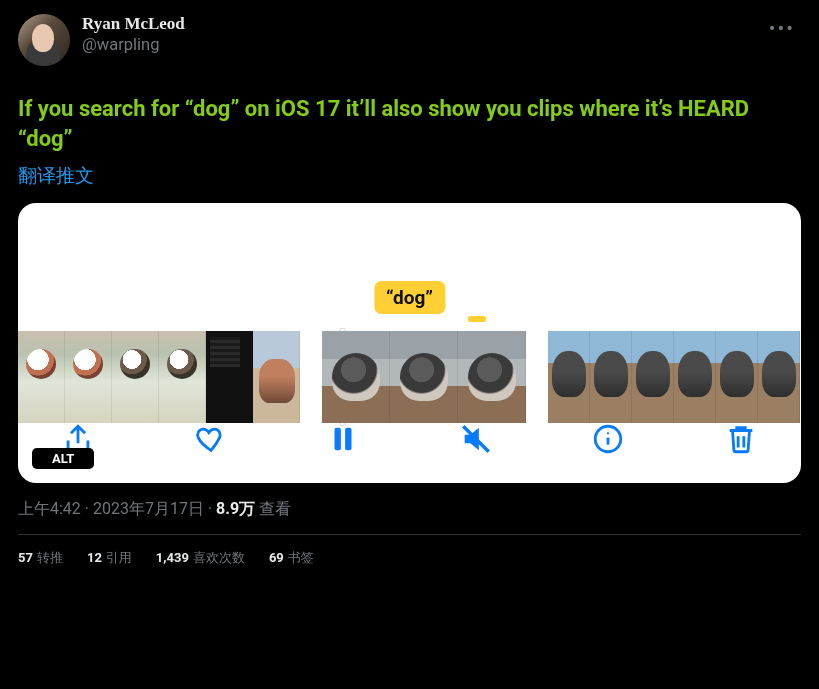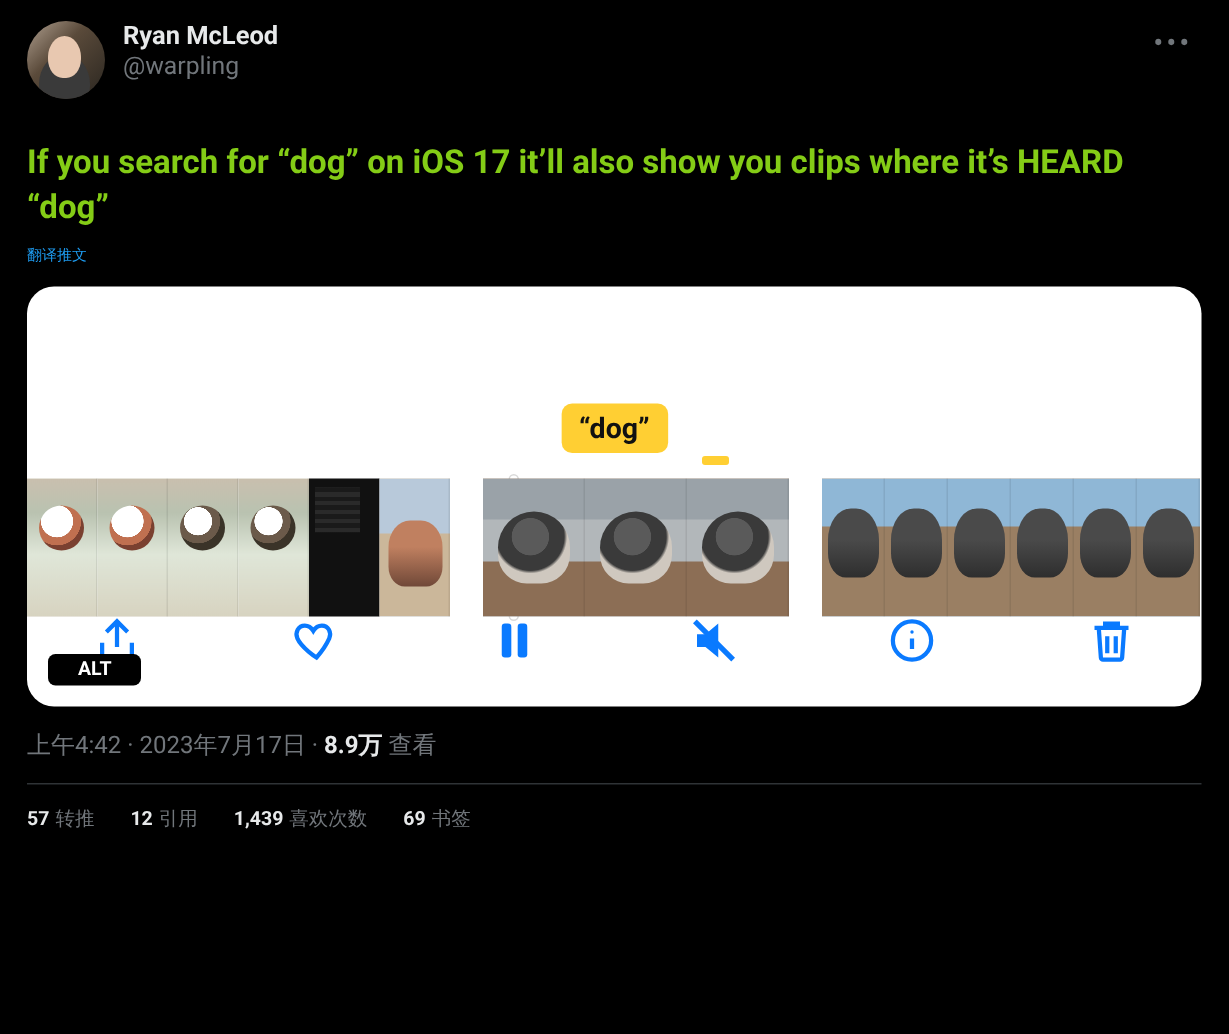--- a/index.html
+++ b/index.html
@@ -2,25 +2,25 @@
 <html><head>
 <meta charset="utf-8">
 <style>
   * { box-sizing: border-box; margin: 0; padding: 0; }
   html, body { width: 819px; height: 689px; background: #000; color: #e7e9ea; font-family: -apple-system, BlinkMacSystemFont, "Segoe UI", Roboto, Helvetica, Arial, sans-serif; }
   .tweet { padding: 14px 18px 12px 18px; }
   .header { display: flex; align-items: flex-start; }
   .avatar { width: 52px; height: 52px; border-radius: 50%; background: linear-gradient(135deg,#b0a090 0%, #5a4a3a 40%, #2a2620 100%); flex: 0 0 52px; margin-right: 12px; position: relative; overflow: hidden; }
   .avatar::after { content:""; position:absolute; left:14px; top:10px; width:22px; height:28px; background: #e8c8b0; border-radius: 50% 50% 45% 45%; box-shadow: 0 18px 0 6px #3a3a3a; }
   .name-col { flex: 1; }
-  .display-name { font-weight: 700; font-size: 17px; color: #e7e9ea; }
+  .display-name { font-weight: 700; font-size: 17px; color: #e7e9ea; font-family: Liberation Serif, serif; }
   .handle { color: #71767b; font-size: 16.5px; margin-top: 1px; }
   .more { color: #71767b; font-size: 20px; letter-spacing: 2px; padding: 2px 6px; cursor: pointer; }
   .body-text { font-size: 22px; line-height: 1.35; margin-top: 28px; color: #84cc16; font-weight: 700; }
-  .translate { color: #1d9bf0; font-size: 10px; margin-top: 10px; cursor: pointer; }
+  .translate { color: #1d9bf0; font-size: 19px; margin-top: 10px; cursor: pointer; }
   .media-card { margin-top: 14px; background: #fff; border-radius: 18px; overflow: hidden; position: relative; height: 280px; }
   .dog-tag { position: absolute; left: 50%; transform: translateX(-50%); top: 78px; background: #ffcf33; color: #111; font-weight: 700; font-size: 19px; padding: 5px 12px; border-radius: 7px; }
   .tick { position:absolute; left: 57.5%; top: 113px; width: 18px; height: 6px; background:#ffcf33; border-radius:2px;}
   .strip { position: absolute; top: 128px; left: 0; right: 0; height: 92px; display: flex; gap: 22px; padding: 0 0 0 0; }
   .clip-group { display: flex; height: 100%; }
   .clip { height: 100%; border-right: 1px solid rgba(0,0,0,0.08); position: relative; }
   .g1 .clip { width: 47px; background: linear-gradient(180deg,#c9bfae 0%, #b9c2b0 25%, #dfe6d8 55%, #d7d3c0 100%); }
   .g1 .clip::after{content:"";position:absolute;left:8px;top:18px;width:30px;height:30px;border-radius:50%;background:radial-gradient(circle at 40% 35%, #fff 0 35%, #6b5a4a 36% 55%, #3a3328 56% 100%);}
   .g1 .clip:nth-child(1)::after, .g1 .clip:nth-child(2)::after { background:radial-gradient(circle at 40% 35%, #fff 0 40%, #c07050 41% 60%, #7a4030 61% 100%); }
   .g1 .clip:nth-child(5){ background:#111;}

